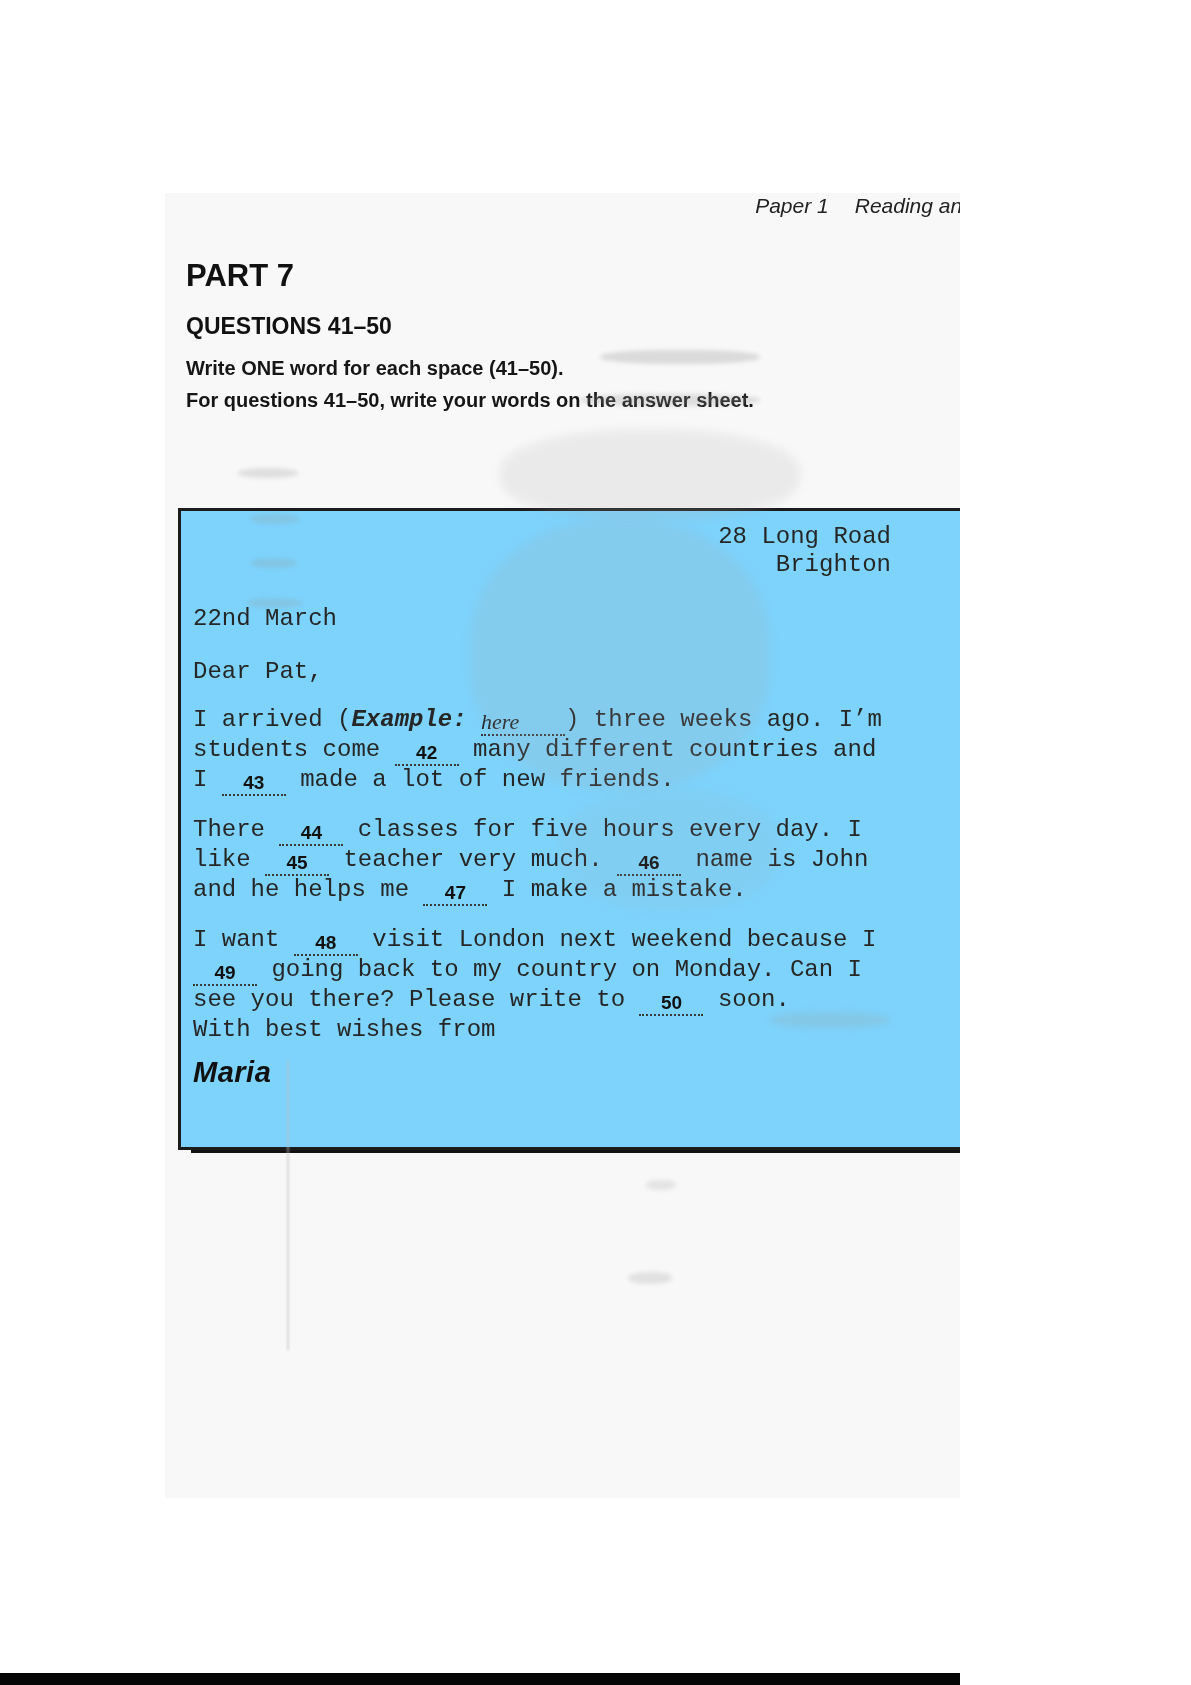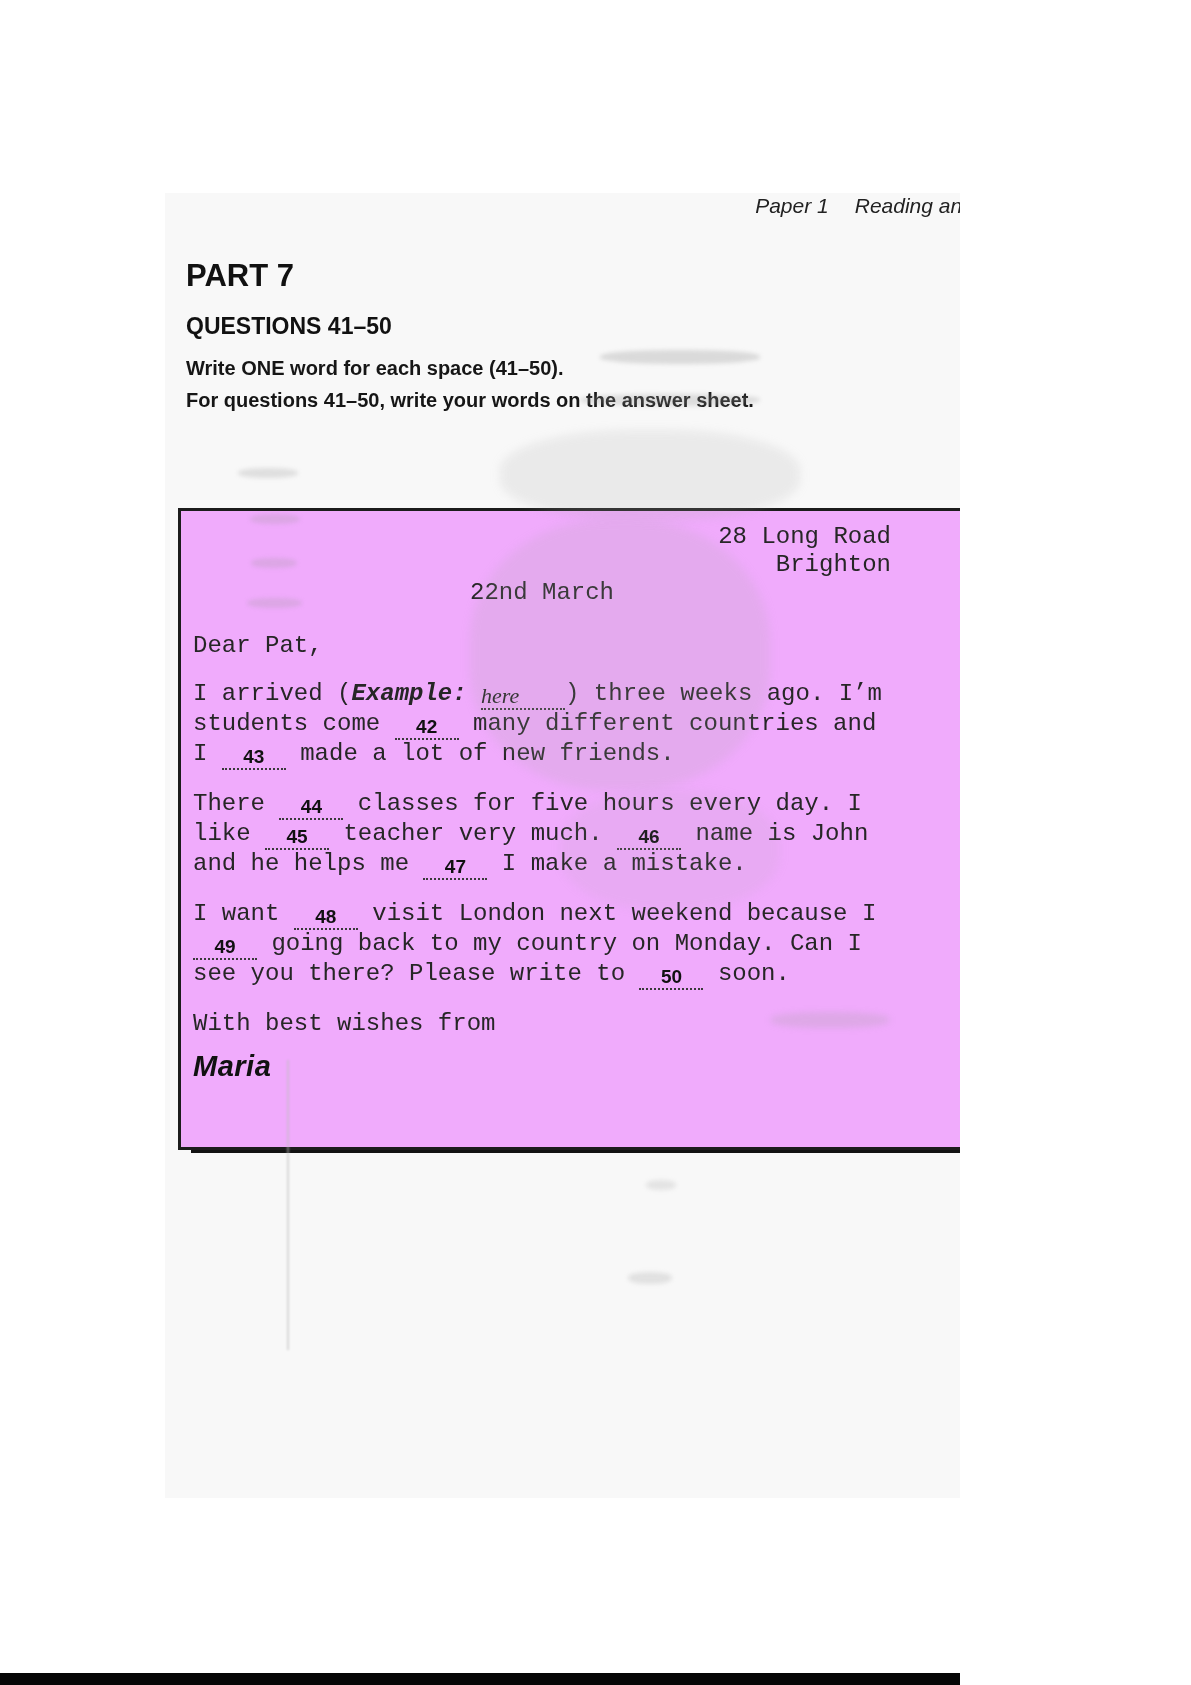--- a/index.html
+++ b/index.html
@@ -25,37 +25,37 @@
   #questions-title {
     position:absolute; left:186px; top:313px; font-size:23px; font-weight:700; color:#111;
   }
   #instructions {
     position:absolute; left:186px; top:352px; font-size:20px; font-weight:700;
     color:#161616; line-height:32px;
   }
   
   #letter-box {
     position:absolute; left:178px; top:508px; width:766px; height:624px;
-    background:#f0abfc; border:3px solid #1c1c1c;
+    background:#7dd3fc; border:3px solid #1c1c1c;
     padding:12px 14px 0 12px; box-sizing:content-box;
     font-family:"Liberation Mono","DejaVu Sans Mono",monospace;
     font-size:24px; line-height:28px; color:#262626;
   }
   #shadow-right {
     position:absolute; left:950px; top:521px; width:13px; height:631px; background:#121212;
   }
   #shadow-bottom {
     position:absolute; left:191px; top:1139px; width:772px; height:14px; background:#121212;
   }
   .addr-block { text-align:right; padding-right:68px; }
-  .date-line  { text-align:center; padding-right:68px; }
+  .date-line  { text-align:left; padding-right:68px; margin-top:26px; }
   .salutation { margin-top:25px; }
   .para { margin-top:20px; }
   .line { white-space:pre; }
-  .closing { margin-top:20px; }
+  .closing { }
   .signature {
     margin-top:14px; font-family:"Liberation Sans",sans-serif;
     font-size:29px; font-weight:700; font-style:italic; color:#111; letter-spacing:0.5px;
   }
   
   .blank {
     display:inline-block; min-width:64px; text-align:center;
     border-bottom:2px dotted #3a3a3a;
     font-family:"Liberation Sans",sans-serif; font-weight:700; font-size:19px;
     line-height:22px; vertical-align:-3px; color:#111;

